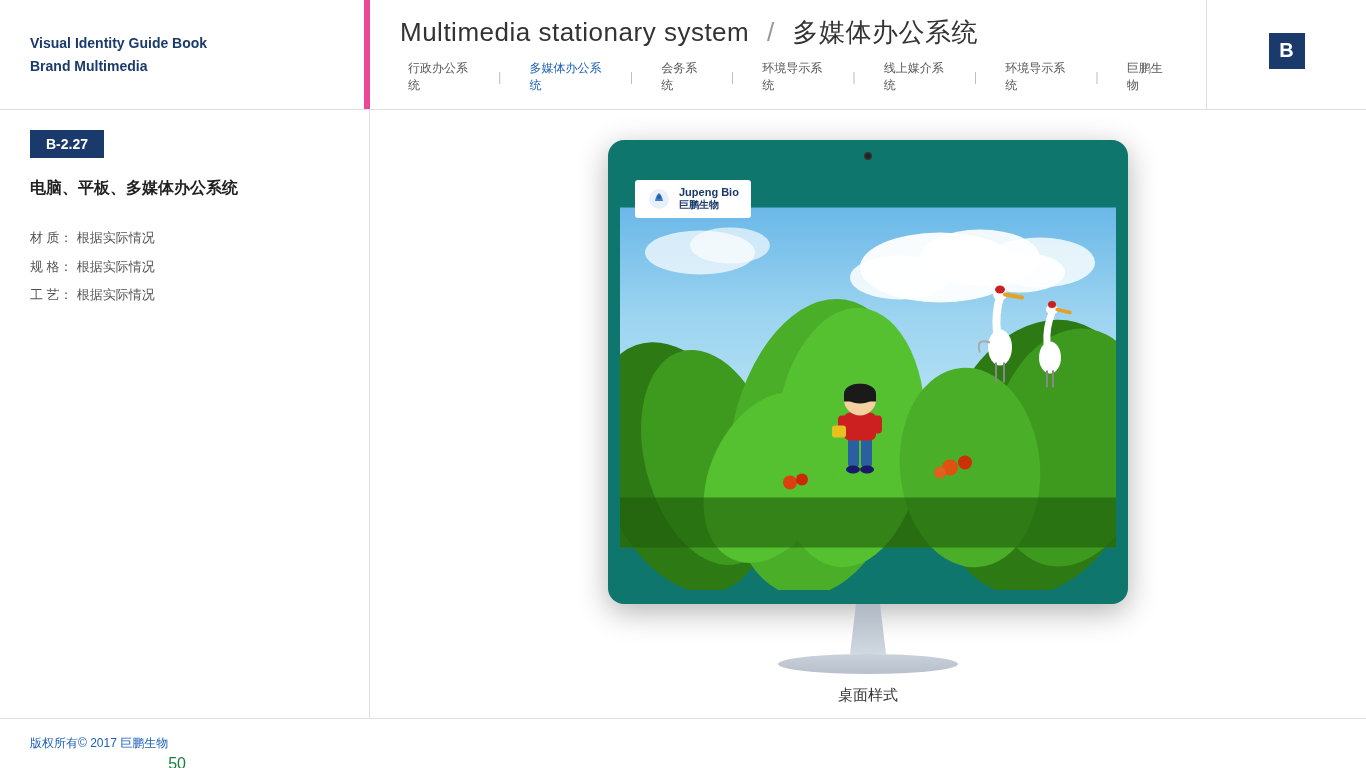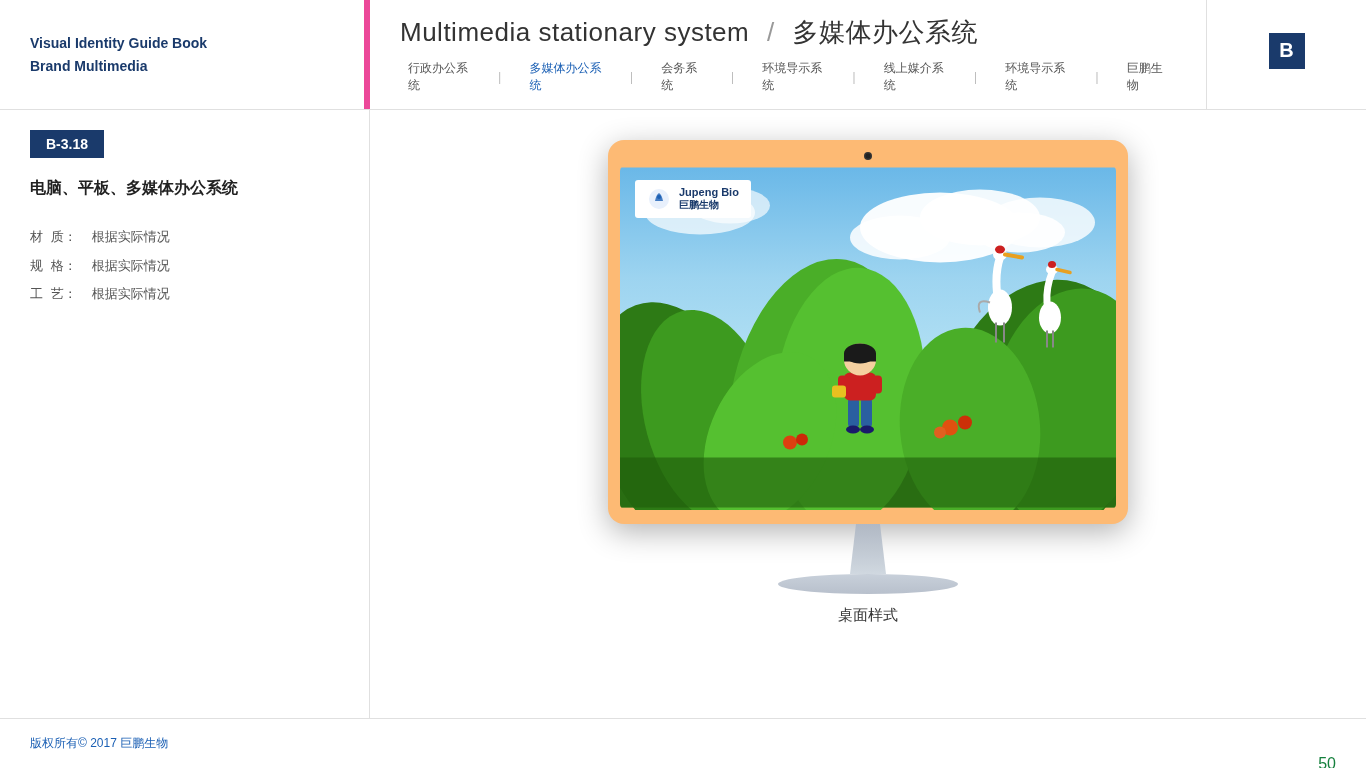--- a/index.html
+++ b/index.html
@@ -144,22 +144,21 @@
 
     .spec-list {
       list-style: none;
       font-size: 13px;
       color: #555;
       line-height: 2.2;
     }
 
     .spec-list li {
       display: flex;
-      gap: 15px;
-      font-family: Liberation Mono, monospace;
+      gap: 4px;
     }
 
     .spec-label {
       color: #555;
       min-width: 30px;
     }
 
     
     .content {
       flex: 1;
@@ -170,22 +169,22 @@
     }
 
     
     .monitor-wrapper {
       position: relative;
       margin-top: 10px;
     }
 
     .monitor-body {
       width: 520px;
-      height: 384px;
-      background: #fdba74;
+      height: 464px;
+      background: #0f766e;
       border-radius: 16px;
       padding: 12px;
       position: relative;
       box-shadow: 0 8px 30px rgba(0,0,0,0.3);
     }
 
     .monitor-screen {
       width: 100%;
       height: calc(100% - 15px);
       border-radius: 6px;
@@ -247,27 +246,26 @@
       color: #333;
       text-align: center;
     }
 
     
     .footer {
       height: 50px;
       border-top: 1px solid #e0e0e0;
       display: flex;
       align-items: center;
-      justify-content: space-between;
+      justify-content: flex-start;
       padding: 0 30px;
       position: absolute;
       bottom: 0;
       left: 0;
       right: 0;
-      gap: 28px;
     }
 
     .footer-copyright {
       font-size: 12px;
       color: #1a5fb4;
     }
 
     .footer-page {
       font-size: 16px;
       color: #15803d;
@@ -309,21 +307,21 @@
   </div>
 
   <div class="header-right">
     <div class="app-design-badge">B</div>
   </div>
 </div>
 
 <div class="main">
 
   <div class="sidebar">
-    <div class="section-badge">B-3.18</div>
+    <div class="section-badge">B-2.27</div>
     <div class="section-subtitle">电脑、平板、多媒体办公系统</div>
     <ul class="spec-list">
       <li>
         <span class="spec-label">材 质：</span>
         <span>根据实际情况</span>
       </li>
       <li>
         <span class="spec-label">规 格：</span>
         <span>根据实际情况</span>
       </li>

